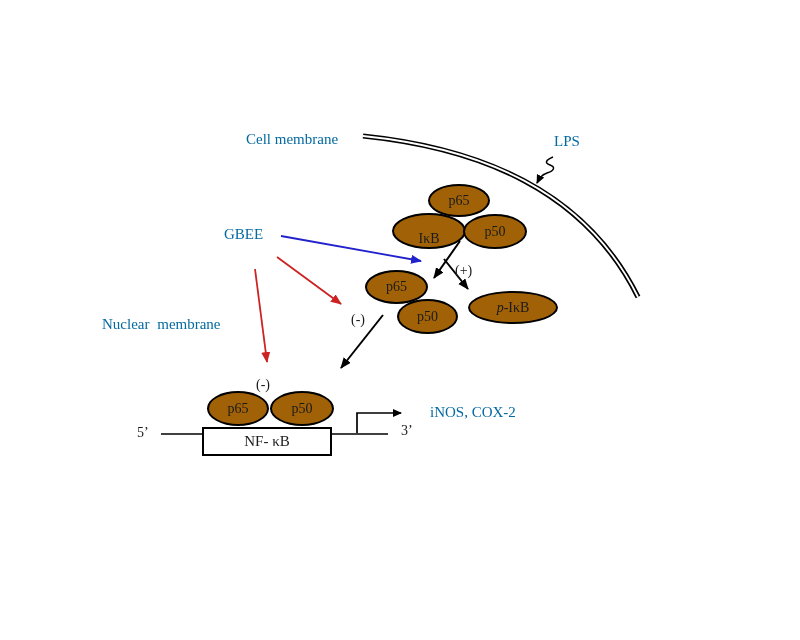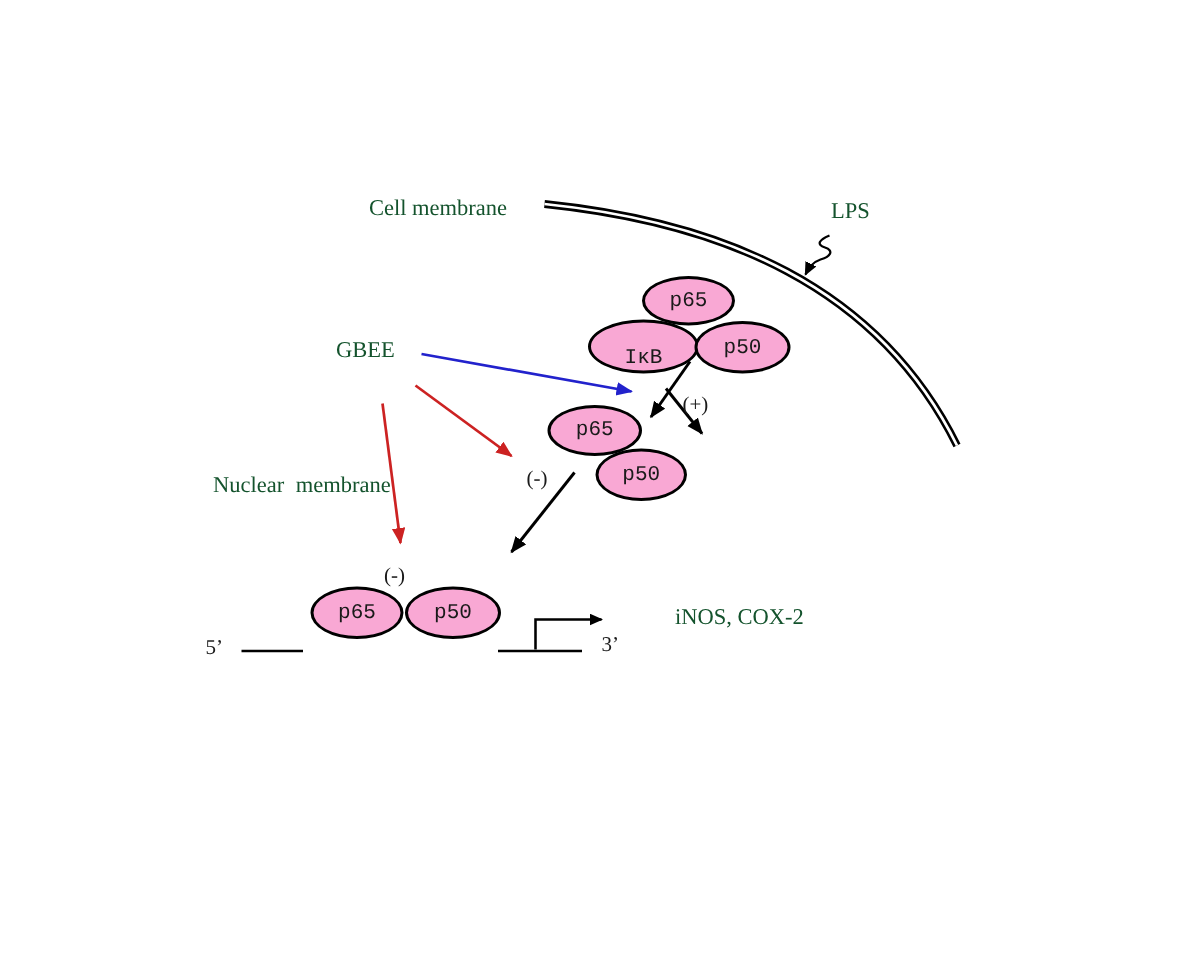--- a/index.html
+++ b/index.html
@@ -16,41 +16,40 @@
     position: absolute;
     left: 0; top: 0;
     width: 800px; height: 640px;
     z-index: 1;
   }
   .lbl {
     position: absolute;
     z-index: 4;
     font-size: 15px;
     white-space: nowrap;
-    color: #14532d;
+    color: #0369a1;
   }
   .sign {
     position: absolute;
     z-index: 4;
     font-size: 14px;
     white-space: nowrap;
     color: #1a1a1a;
   }
   .oval {
     position: absolute;
     z-index: 2;
-    background: #f9a8d4;
+    background: #a16207;
     border: 2.5px solid #000000;
     border-radius: 50%;
     display: flex;
     align-items: center;
     justify-content: center;
     font-size: 14px;
     box-sizing: border-box;
-    font-family: Liberation Mono, monospace;
   }
   .oval .it { font-style: italic; }
   #promoter-box {
     position: absolute;
     z-index: 3;
     left: 202px; top: 427px;
     width: 130px; height: 29px;
     background: #ffffff;
     border: 2px solid #000000;
     box-sizing: border-box;
@@ -99,21 +98,21 @@
 
     <line x1="161" y1="434" x2="202" y2="434" stroke="#000000" stroke-width="1.7"></line>
     <line x1="332" y1="434" x2="388" y2="434" stroke="#000000" stroke-width="1.7"></line>
 
     <polyline points="357,433 357,413 401,413" fill="none" stroke="#000000" stroke-width="1.7" marker-end="url(#ah-black-s)"></polyline>
   </svg>
 
   <div class="lbl" style="left:246px; top:131px;">Cell membrane</div>
   <div class="lbl" style="left:554px; top:133px;">LPS</div>
   <div class="lbl" style="left:224px; top:226px;font-family:Liberation Serif, serif;">GBEE</div>
-  <div class="lbl" id="lbl-nuclear-membrane" style="left:102px; top:316px;margin-left:40px;">Nuclear membrane</div>
+  <div class="lbl" id="lbl-nuclear-membrane" style="left:102px; top:316px;">Nuclear membrane</div>
 
   <div class="sign" style="left:455px; top:263px;">(+)</div>
   <div class="sign" style="left:351px; top:312px;">(-)</div>
   <div class="sign" style="left:256px; top:377px;">(-)</div>
 
   <div class="oval" style="left:428px; top:184px; width:62px; height:33px;">
     <span>p65</span>
   </div>
   <div class="oval" style="left:392px; top:213px; width:74px; height:36px;align-items:flex-end;">
     <span>IκB</span>
@@ -122,26 +121,32 @@
     <span>p50</span>
   </div>
 
   <div class="oval" style="left:365px; top:270px; width:63px; height:34px;">
     <span>p65</span>
   </div>
   <div class="oval" style="left:397px; top:299px; width:61px; height:35px;">
     <span>p50</span>
   </div>
 
+  <div class="oval" style="left:468px; top:291px; width:90px; height:33px;">
+    <span><span class="it">p</span><span>-IκB</span></span>
+  </div>
 
   <div class="oval" style="left:207px; top:391px; width:62px; height:35px;">
     <span>p65</span>
   </div>
   <div class="oval" style="left:270px; top:391px; width:64px; height:35px;">
     <span>p50</span>
   </div>
 
+  <div id="promoter-box">
+    <span>NF- κB</span>
+  </div>
 
   <div class="sign" style="left:137px; top:425px;">5’</div>
   <div class="sign" style="left:401px; top:423px;">3’</div>
-  <div class="lbl" style="left:430px; top:404px;margin-left:20px;">iNOS, COX-2</div>
+  <div class="lbl" style="left:430px; top:404px;">iNOS, COX-2</div>
 
 </div>
 
 </body></html>

